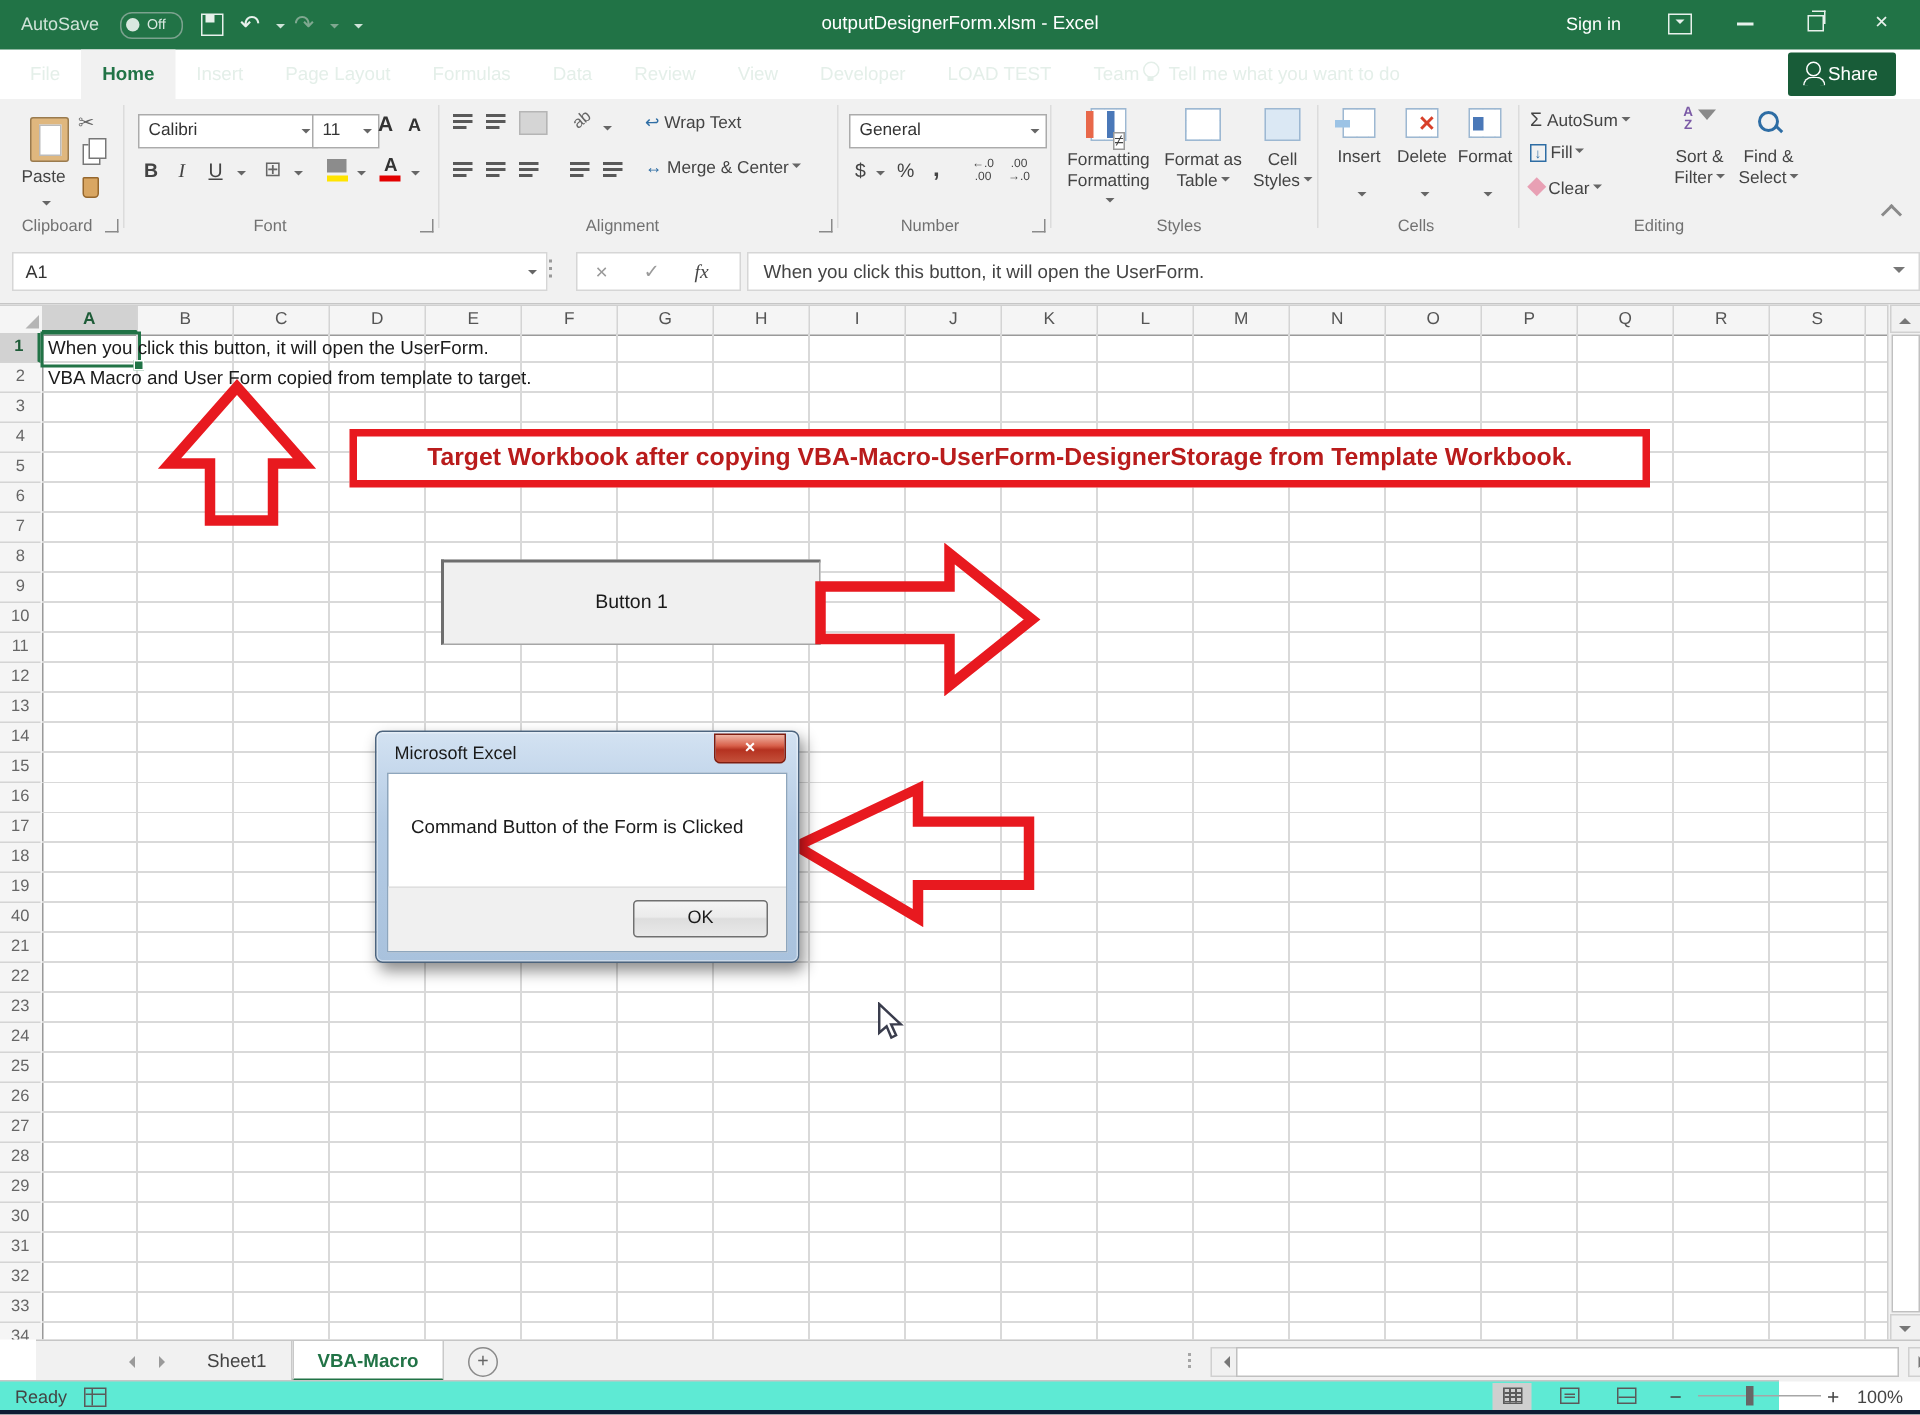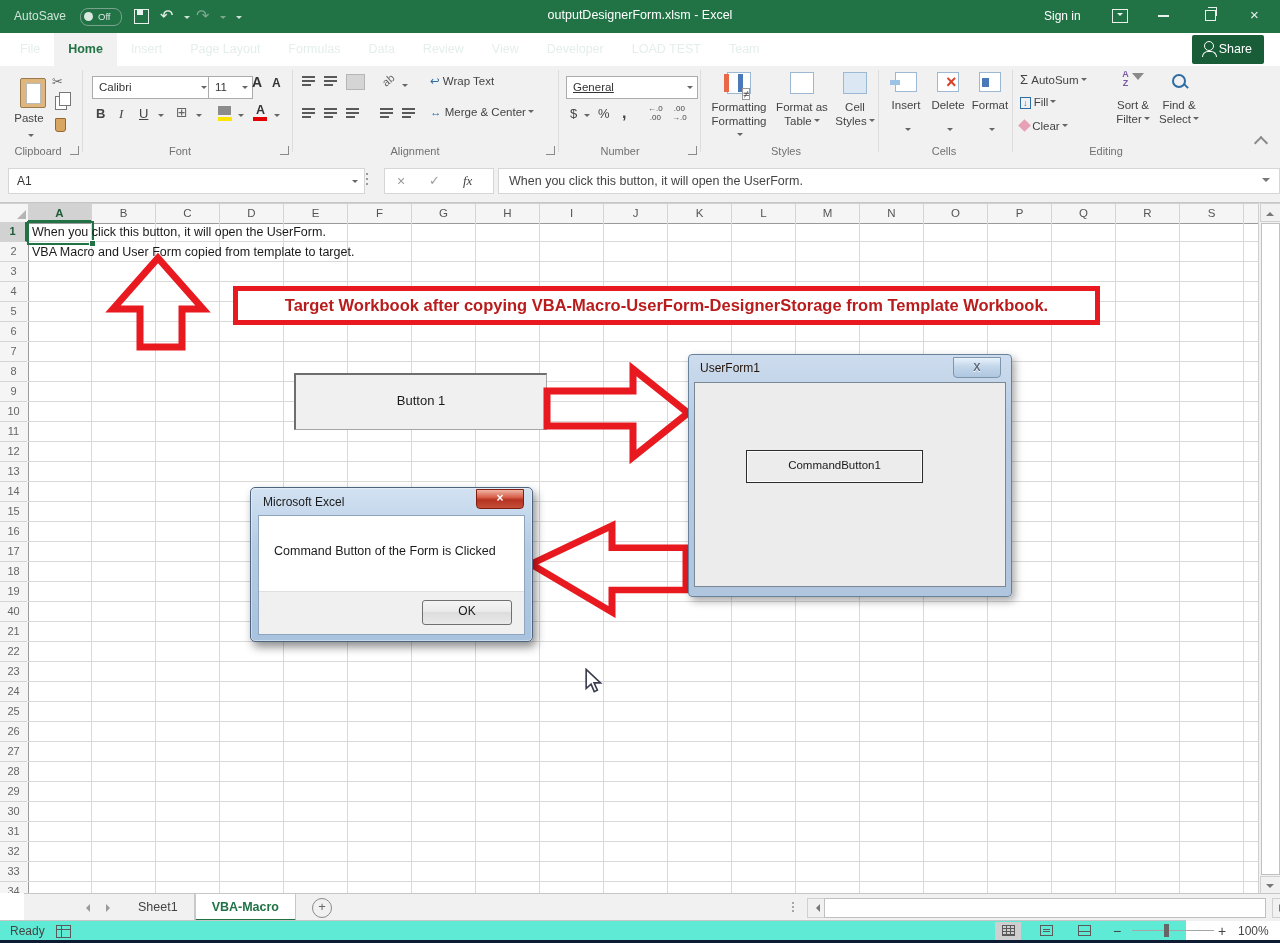--- a/index.html
+++ b/index.html
@@ -167,20 +167,21 @@
       <div class="rtab">Insert</div>
       <div class="rtab">Page Layout</div>
       <div class="rtab">Formulas</div>
       <div class="rtab">Data</div>
       <div class="rtab">Review</div>
       <div class="rtab">View</div>
       <div class="rtab">Developer</div>
       <div class="rtab">LOAD TEST</div>
       <div class="rtab">Team</div>
     </div>
+  <div id="tellme"><span class="bulb"></span><span>Tell me what you want to do</span></div>
   <div id="share-btn"><span class="person"></span><span>Share</span></div>
 
   <div id="ribbon">
     
     <div class="rbtn" style="left:8px;top:4px;width:42px;height:70px;text-align:center;">
       <span class="clip-ic">
           <i></i>
         </span>
       <span style="position:absolute;left:0;right:0;top:42px;">Paste</span>
       <span class="car" style="position:absolute;left:18px;top:64px;"></span>
@@ -223,21 +224,21 @@
     <span class="rbtn bar3" style="left:346px;top:42px;"></span>
     <span class="rbtn bar3" style="left:380px;top:42px;"></span>
     <span class="rbtn bar3" style="left:402px;top:42px;"></span>
     <div class="rbtn" style="left:430px;top:8px;"><span style="color:#2e6da4;">↩</span> <span>Wrap Text</span></div>
     <div class="rbtn" style="left:430px;top:40px;"><span style="color:#2e6da4;">↔</span> <span>Merge &amp; Center</span><span class="car"></span></div>
     <span class="gl" style="left:383px;width:64px;">Alignment</span>
     <span class="launch" style="left:546px;"></span>
     <div class="vsep" style="left:558px;"></div>
 
     
-    <div class="ddbox" style="left:566px;top:10px;width:124px;text-decoration:underline;"><span>General</span><span class="car"></span></div>
+    <div class="ddbox" style="left:566px;top:10px;width:124px;"><span>General</span><span class="car"></span></div>
     <span class="rbtn" style="left:570px;top:40px;font-size:13px;">$</span><span class="car" style="position:absolute;left:582px;top:48px;"></span>
     <span class="rbtn" style="left:598px;top:40px;font-size:13px;">%</span>
     <span class="rbtn" style="left:622px;top:38px;font-size:16px;font-weight:bold;">,</span>
     <div class="rbtn" style="left:648px;top:38px;font-size:8px;line-height:9px;text-align:center;"><span>←.0</span><br><span>.00</span></div>
     <div class="rbtn" style="left:672px;top:38px;font-size:8px;line-height:9px;text-align:center;"><span>.00</span><br><span>→.0</span></div>
     <span class="gl" style="left:588px;width:64px;">Number</span>
     <span class="launch" style="left:688px;"></span>
     <div class="vsep" style="left:700px;"></div>
 
     
@@ -384,27 +385,20 @@
   </svg>
   <svg class="redsvg" style="left:540px;top:362px;" width="155" height="102">
     <polygon points="7,29 93,29 93,7 148,51 93,95 93,64 7,64" fill="none" stroke="#e8191f" stroke-width="7"></polygon>
   </svg>
   <svg class="redsvg" style="left:525px;top:518px;" width="168" height="100">
     <polygon points="161,31 87,31 87,8 6,48 87,98 87,75 161,75" fill="none" stroke="#e8191f" stroke-width="7" transform="scale(1,0.96)"></polygon>
   </svg>
 
   <div id="sheet-button">Button 1</div>
 
-  <div id="userform">
-    <span class="title">UserForm1</span>
-    <div id="uf-close">X</div>
-    <div id="uf-client">
-      <div id="uf-cmdbtn">CommandButton1</div>
-    </div>
-  </div>
 
   <div id="dialog">
     <span class="title">Microsoft Excel</span>
     <div id="dlg-close">×</div>
     <div id="dlg-inner">
       <div id="dlg-msg">Command Button of the Form is Clicked</div>
       <div id="dlg-footer">
         <div id="dlg-ok">OK</div>
       </div>
     </div>

